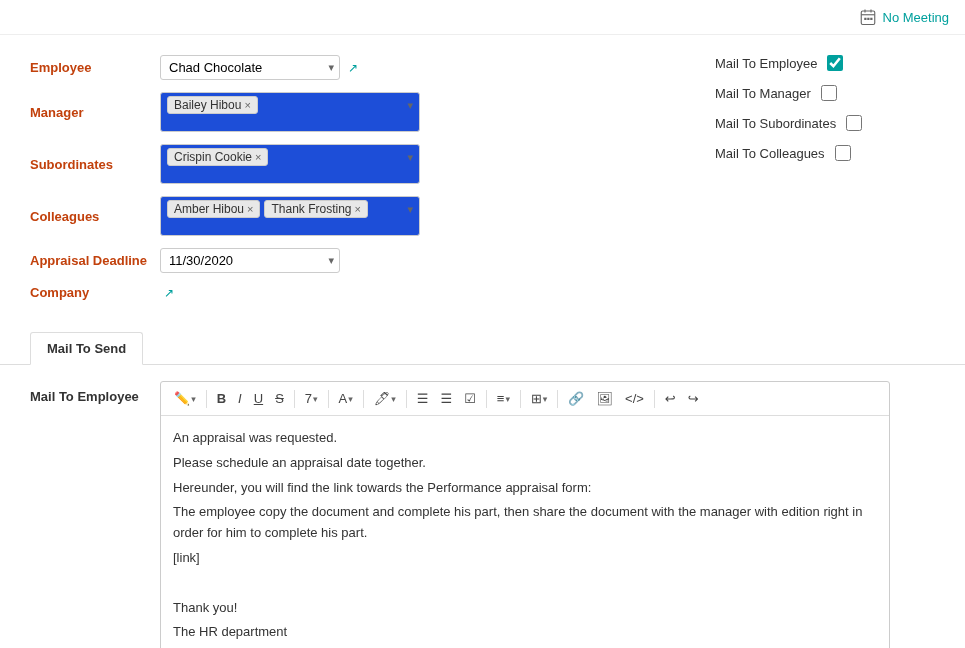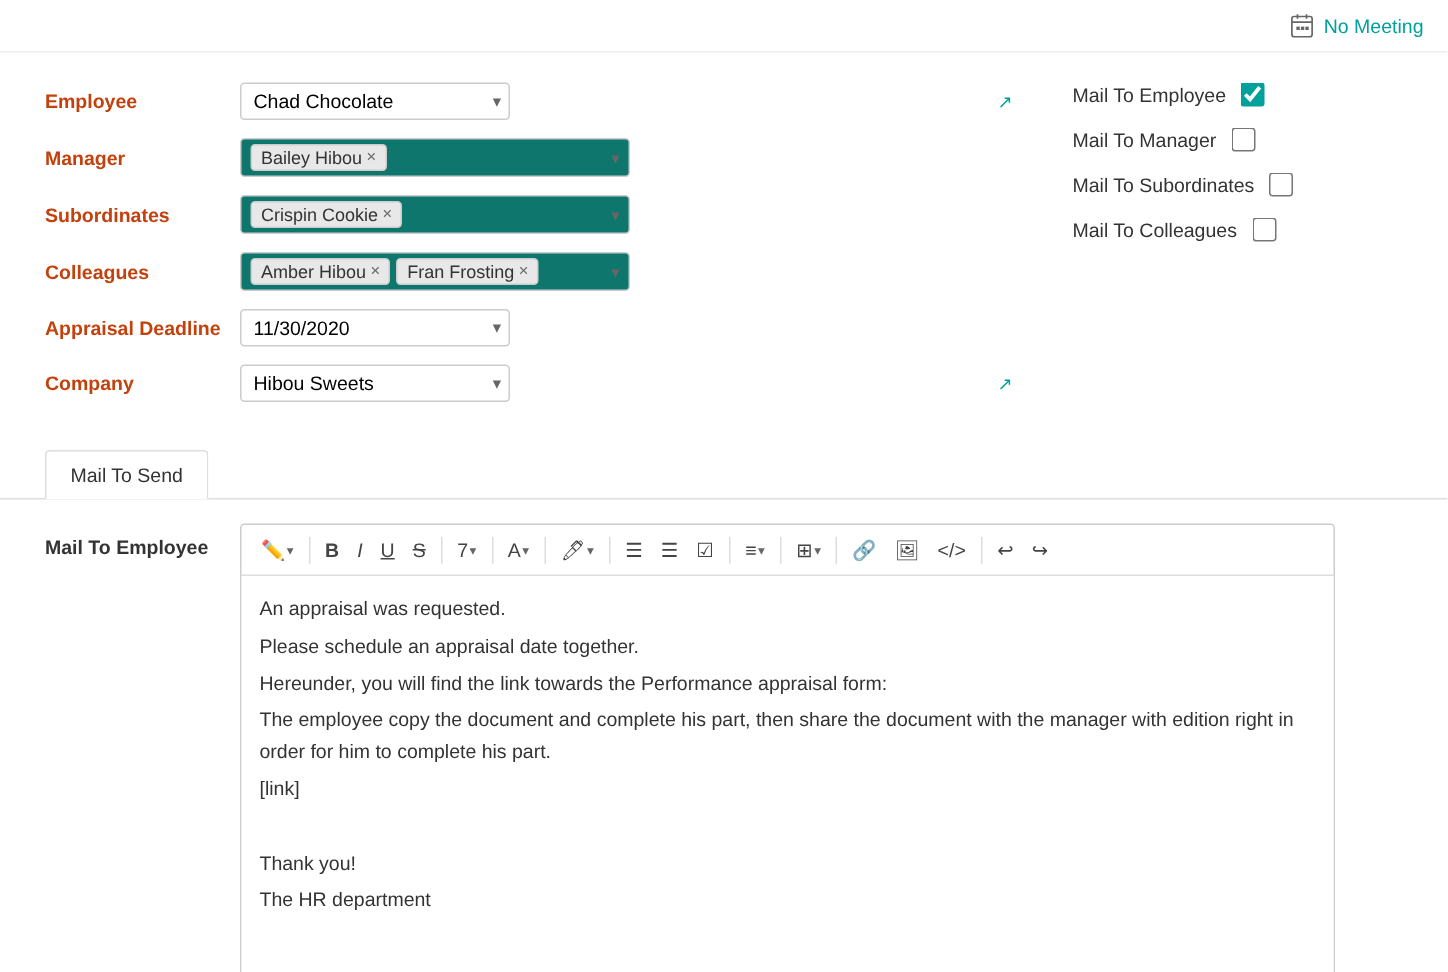--- a/index.html
+++ b/index.html
@@ -55,21 +55,20 @@
       color: #c2410c;
       flex-shrink: 0;
     }
 
     .form-control-wrap {
       flex: 1;
       position: relative;
       display: flex;
       align-items: center;
       gap: 4px;
-      justify-content: space-between;
     }
 
     .form-select {
       border: 1px solid #ccc;
       border-radius: 3px;
       padding: 4px 24px 4px 8px;
       font-size: 13px;
       background: #fff;
       appearance: none;
       -webkit-appearance: none;
@@ -98,24 +97,24 @@
       font-size: 12px;
       margin-left: 4px;
     }
 
     .tag-input-wrap {
       display: flex;
       align-items: center;
       flex-wrap: wrap;
       border: 1px solid #ccc;
       border-radius: 3px;
-      padding: 3px 24px 3px 6px;
+      padding: 3px 24px 17px 6px;
       min-width: 260px;
       position: relative;
-      background: #0f766e;
+      background: #1d4ed8;
       gap: 4px;
       cursor: pointer;
     }
 
     .tag-input-wrap::after {
       content: '▾';
       position: absolute;
       right: 6px;
       pointer-events: none;
       font-size: 11px;
@@ -171,21 +170,21 @@
       border: 1px solid #ddd;
       border-bottom: none;
       border-radius: 3px 3px 0 0;
       background: #fff;
       color: #333;
       margin-bottom: -1px;
     }
 
     .tab.active {
       border-bottom: 1px solid #fff;
-      font-weight: normal;
+      font-weight: bold;
     }
 
     .mail-section {
       padding: 16px 30px;
     }
 
     .mail-label {
       font-weight: bold;
       font-size: 13px;
       margin-bottom: 8px;
@@ -308,46 +307,41 @@
 
     <div class="form-row">
       <div class="form-label">Colleagues</div>
       <div class="form-control-wrap">
         <div class="tag-input-wrap">
           <span class="tag">
             <span>Amber Hibou</span>
             <span class="tag-x">×</span>
           </span>
           <span class="tag">
-            <span>Fran Frosting</span>
+            <span>Thank Frosting</span>
             <span class="tag-x">×</span>
           </span>
         </div>
       </div>
     </div>
 
     <div class="form-row">
       <div class="form-label">Appraisal Deadline</div>
       <div class="form-control-wrap">
         <div class="select-wrapper">
           <select class="form-select">
             <option>11/30/2020</option>
           </select>
         </div>
       </div>
     </div>
 
     <div class="form-row">
       <div class="form-label">Company</div>
       <div class="form-control-wrap">
-        <div class="select-wrapper">
-          <select class="form-select">
-            <option>Hibou Sweets</option>
-          </select>
-        </div>
         <span class="external-link">↗</span>
       </div>
     </div>
 
   </div>
 
   <div class="form-right">
 
     <div class="checkbox-row">
       <span class="checkbox-label">Mail To Employee</span>

